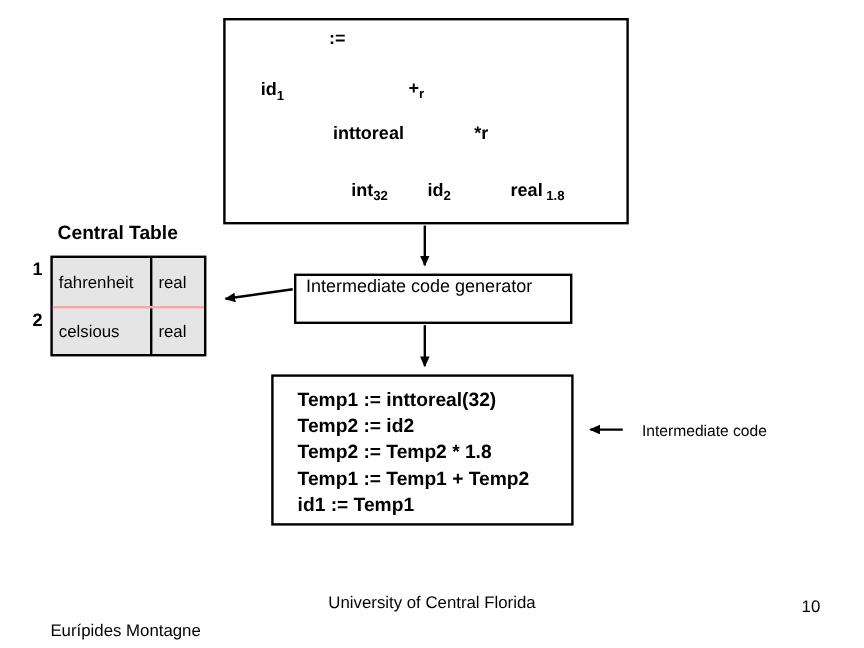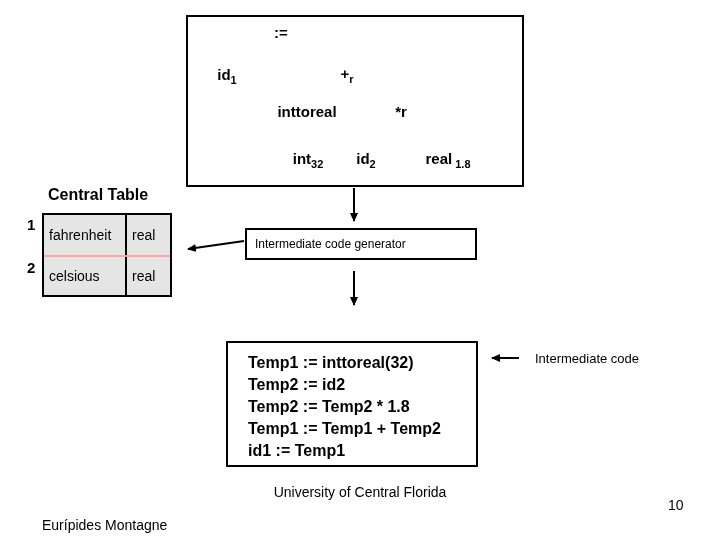--- a/index.html
+++ b/index.html
@@ -10,26 +10,26 @@
     background: #ffffff;
     font-family: "Liberation Sans", sans-serif;
     color: #000;
     overflow: hidden;
   }
   .overlay-svg { position: absolute; left: 0; top: 0; width: 720px; height: 540px; }
 
   
   .box { position: absolute; border: 2px solid #000; background: #fff; }
   .tree-box   { left: 186px; top: 15px;  width: 338px; height: 172px; }
-  .gen-box    { left: 245px; top: 228px; width: 232px; height: 32px;
-                display: flex; align-items: center; padding-left: 8px;
-                font-size: 12px; }
+  .gen-box    { left: 245px; top: 228px; width: 232px; height: 42px;
+                display: flex; align-items: flex-start; padding-left: 8px;
+                font-size: 15px; }
   .code-box   { left: 226px; top: 312px; width: 252px; height: 126px;
                 padding: 9px 0 0 20px; font-size: 16px; font-weight: bold;
-                line-height: 22px; margin-top: 29px; }
+                line-height: 22px; }
 
   
   .node { position: absolute; transform: translate(-50%, -50%);
           font-size: 15px; font-weight: bold; white-space: nowrap; }
   .node .sub { font-size: 11px; vertical-align: -4px; }
   .node .sub.gap { margin-left: 3px; }
   .n-assign    { left: 281px; top: 34px;  }
   .n-id1       { left: 227px; top: 76px;  }
   .n-plus      { left: 347px; top: 75px;  }
   .n-inttoreal { left: 307px; top: 113px; }
@@ -51,21 +51,21 @@
   .stcell { display: flex; align-items: center; padding-left: 5px;
             font-size: 14px; }
   .stcell.name { width: 83px; border-right: 2px solid #000; }
   .stcell.type { flex: 1; }
 
   
   .ic-label { position: absolute; left: 535px; top: 351px; font-size: 13px; }
 
   
   .footer-author { position: absolute; left: 42px;  top: 517px; font-size: 14px; }
-  .footer-inst   { position: absolute; left: 0; right: 0; top: 484px;
+  .footer-inst   { position: absolute; left: 0; right: 0; top: 494px;
                    text-align: center; font-size: 14px; }
   .footer-page   { position: absolute; left: 668px; top: 497px; font-size: 14px; }
 </style>
 </head>
 <body>
 
 <div class="slide">
 
   <svg class="overlay-svg" viewBox="0 0 720 540" xmlns="http://www.w3.org/2000/svg">
     <defs>

